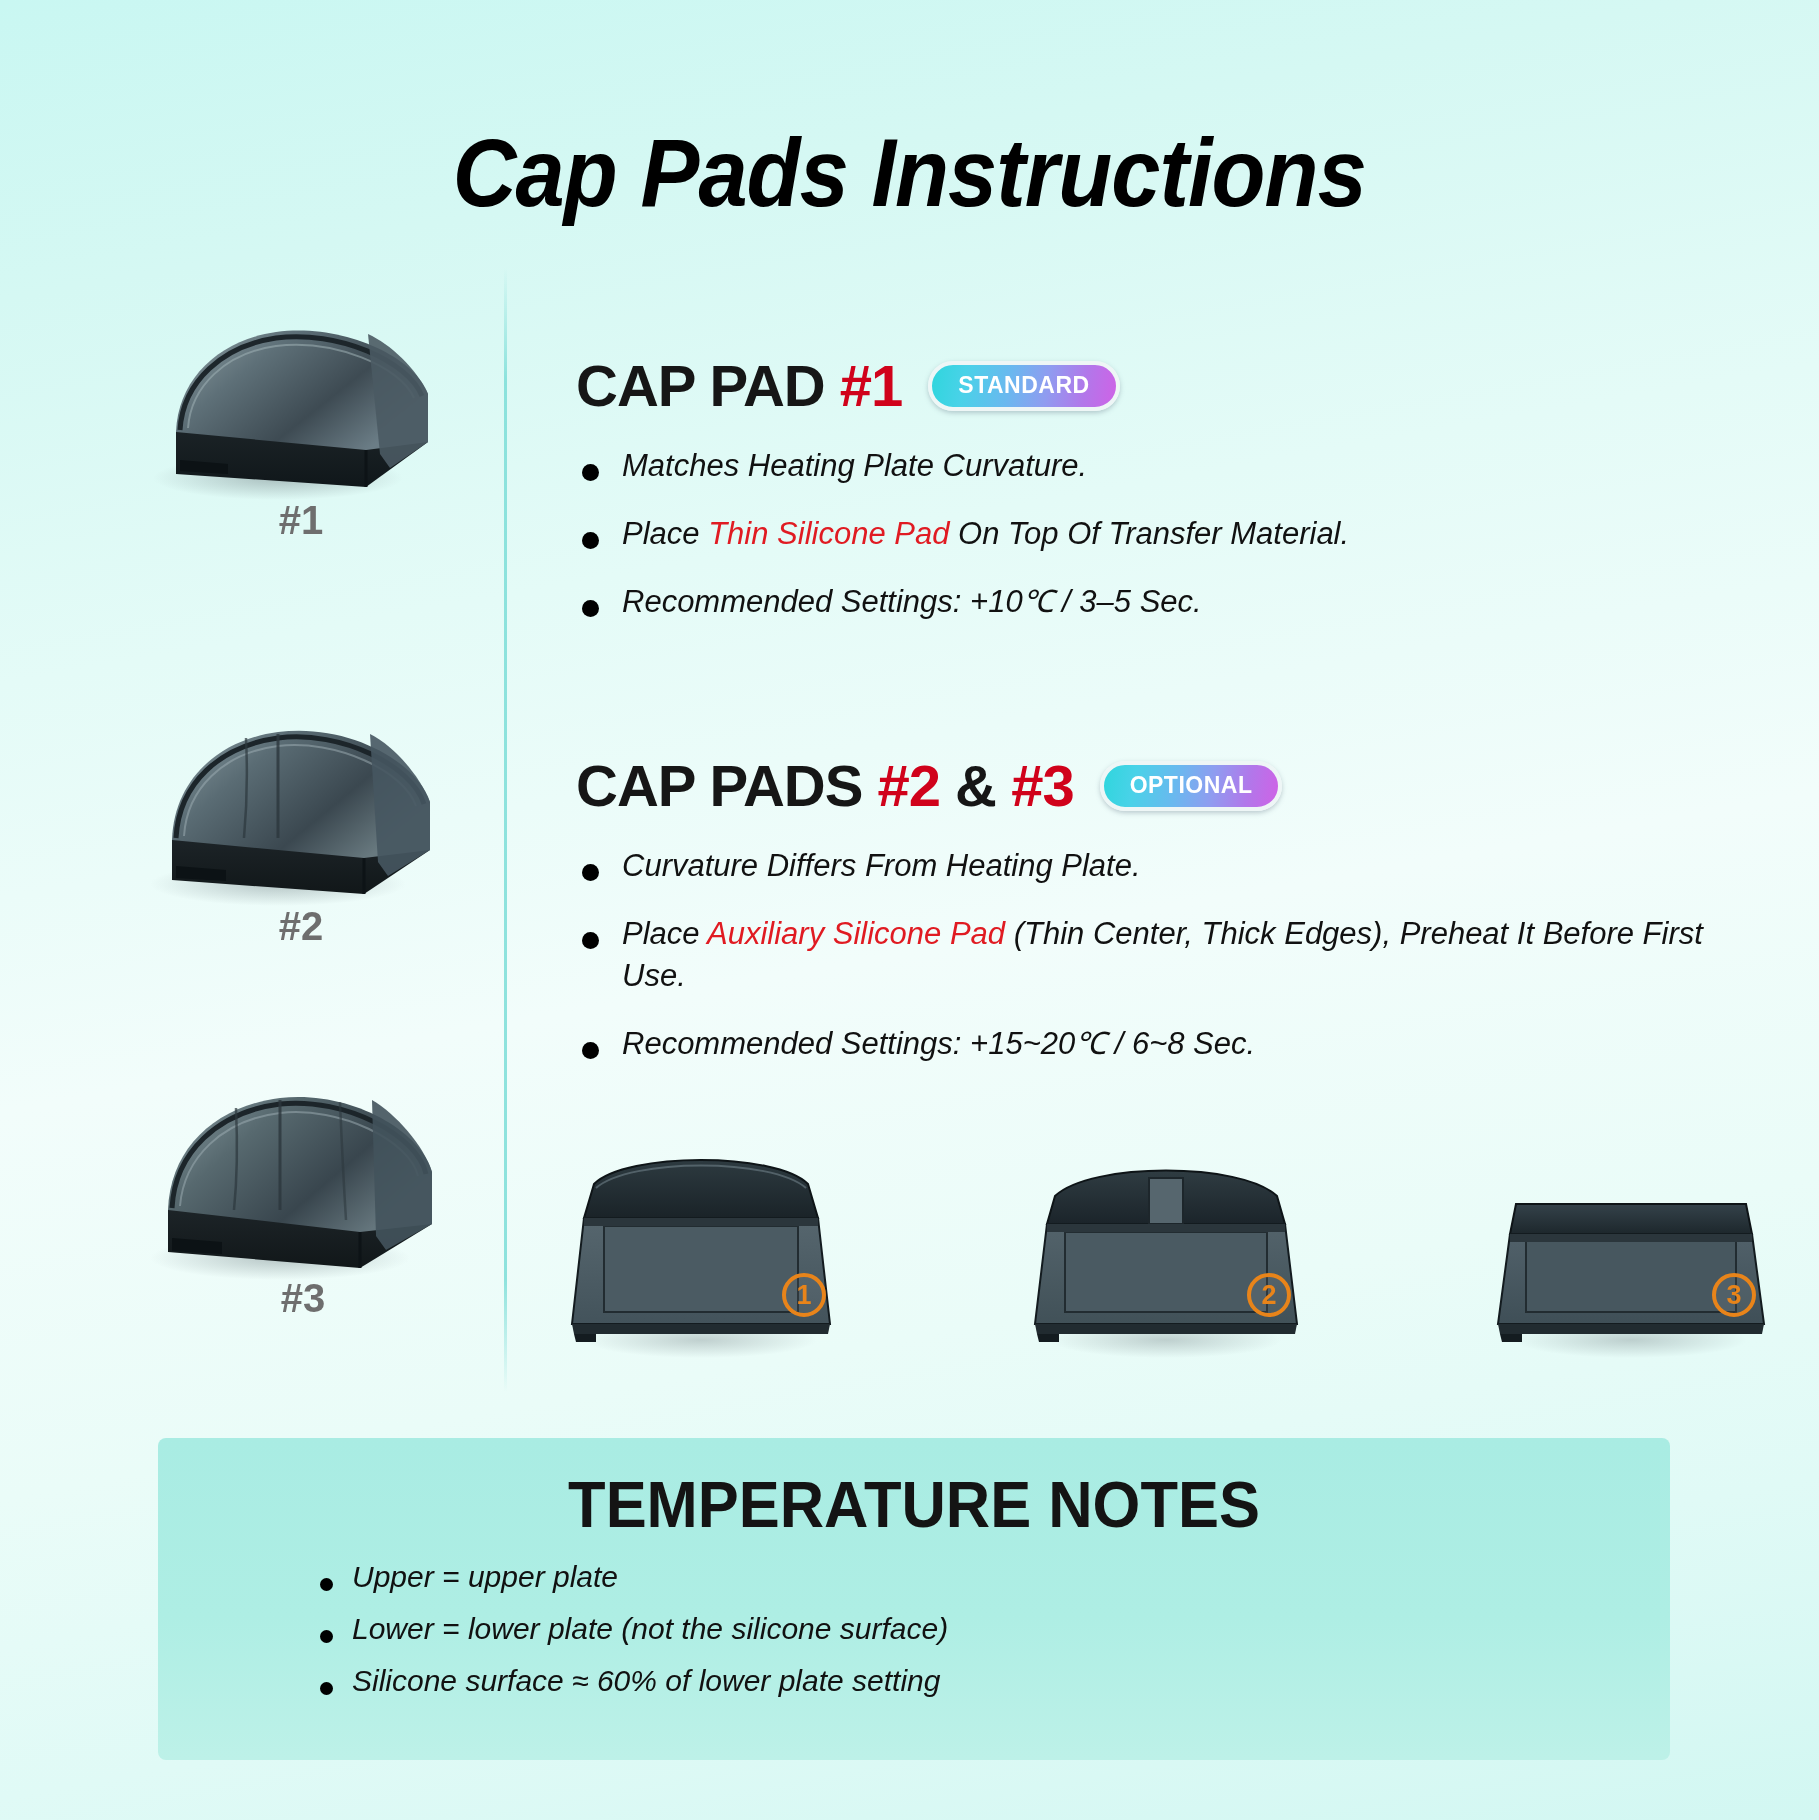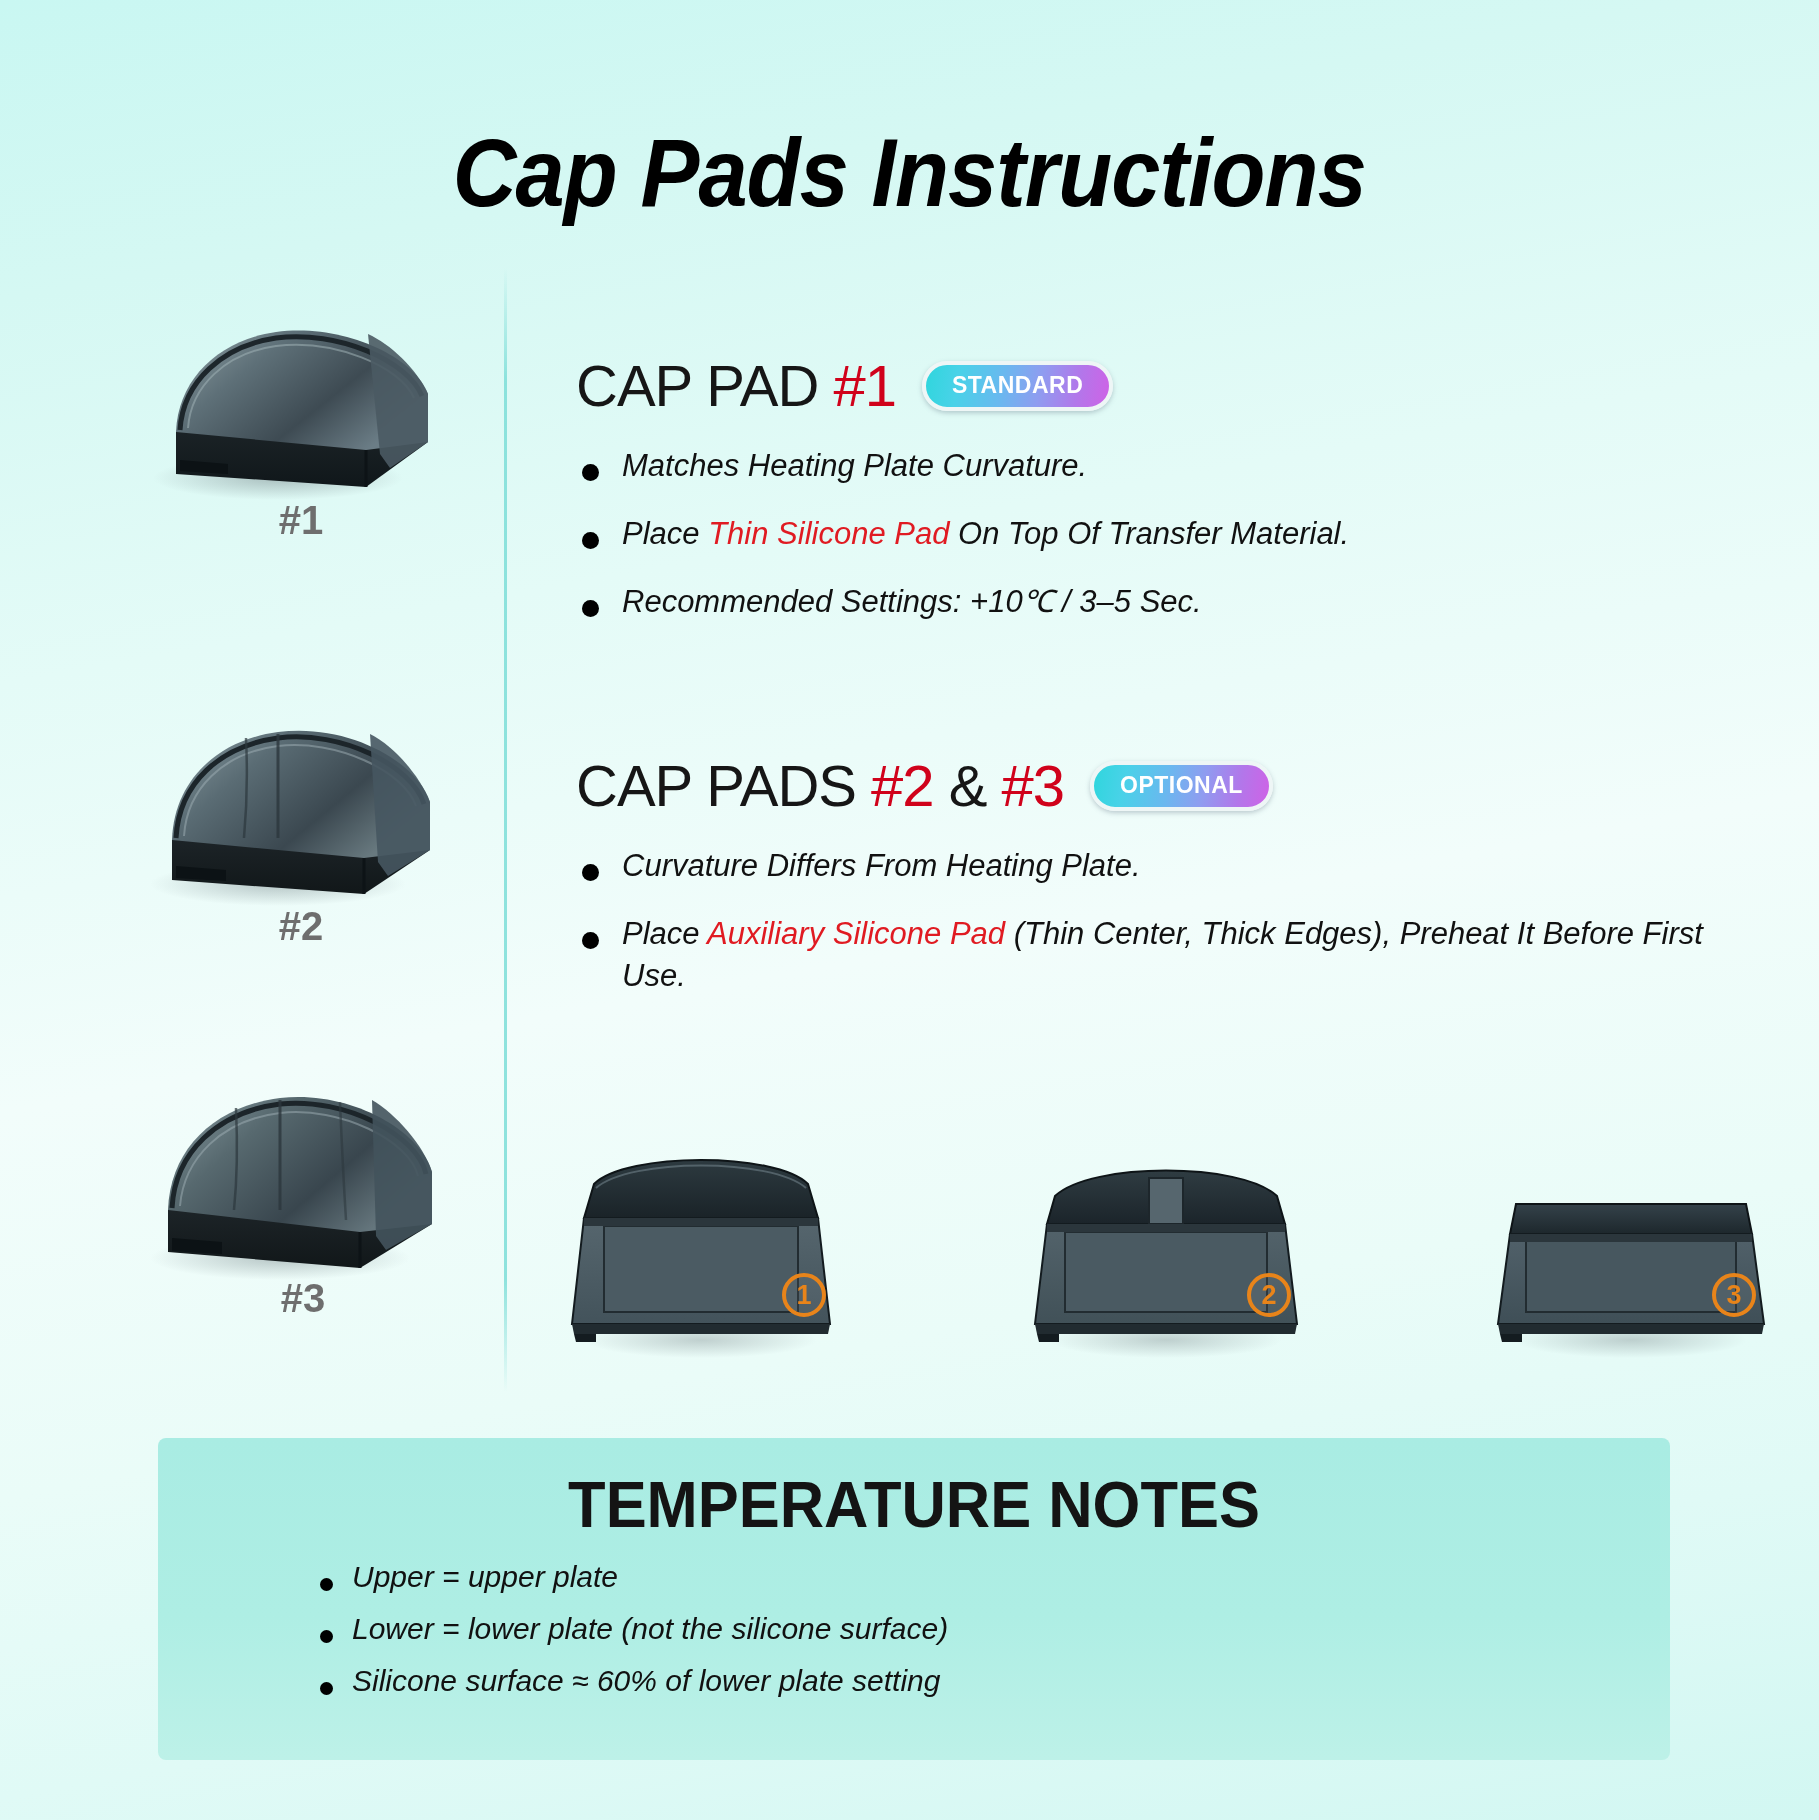--- a/index.html
+++ b/index.html
@@ -88,21 +88,21 @@
   .section.s2 { top: 752px; }
 
   .sec-head {
     display: flex;
     align-items: center;
     gap: 26px;
     margin-bottom: 26px;
   }
   .sec-title {
     font-size: 58px;
-    font-weight: 400;
+    font-weight: 700;
     color: #161616;
     letter-spacing: -1px;
     white-space: nowrap;
   }
   .sec-title .num { color: #d0021b; }
   .sec-title .amp { color: #161616; }
 
   .badge {
     display: inline-flex;
     align-items: center;
@@ -342,20 +342,23 @@
       <div class="sec-title"><span>CAP PADS </span><span class="num">#2</span><span class="amp"> &amp; </span><span class="num">#3</span></div>
       <div class="badge">OPTIONAL</div>
     </div>
     <ul class="bullets">
       <li>
         <span class="dot"></span><span>Curvature Differs From Heating Plate.</span>
       </li>
       <li>
         <span class="dot"></span><span>Place </span><span class="hl">Auxiliary Silicone Pad</span><span> (Thin Center, Thick Edges), Preheat It Before First Use.</span>
       </li>
+      <li>
+        <span class="dot"></span><span>Recommended Settings: +15~20℃ / 6~8 Sec.</span>
+      </li>
     </ul>
   </div>
 
   <div class="front-row">
 
     <div class="front-item">
       <svg class="front-svg" viewBox="0 0 290 215">
         <defs>
           <linearGradient id="f1a" x1="0" y1="0" x2="0" y2="1">
             <stop offset="0" stop-color="#2d3a40"></stop>

